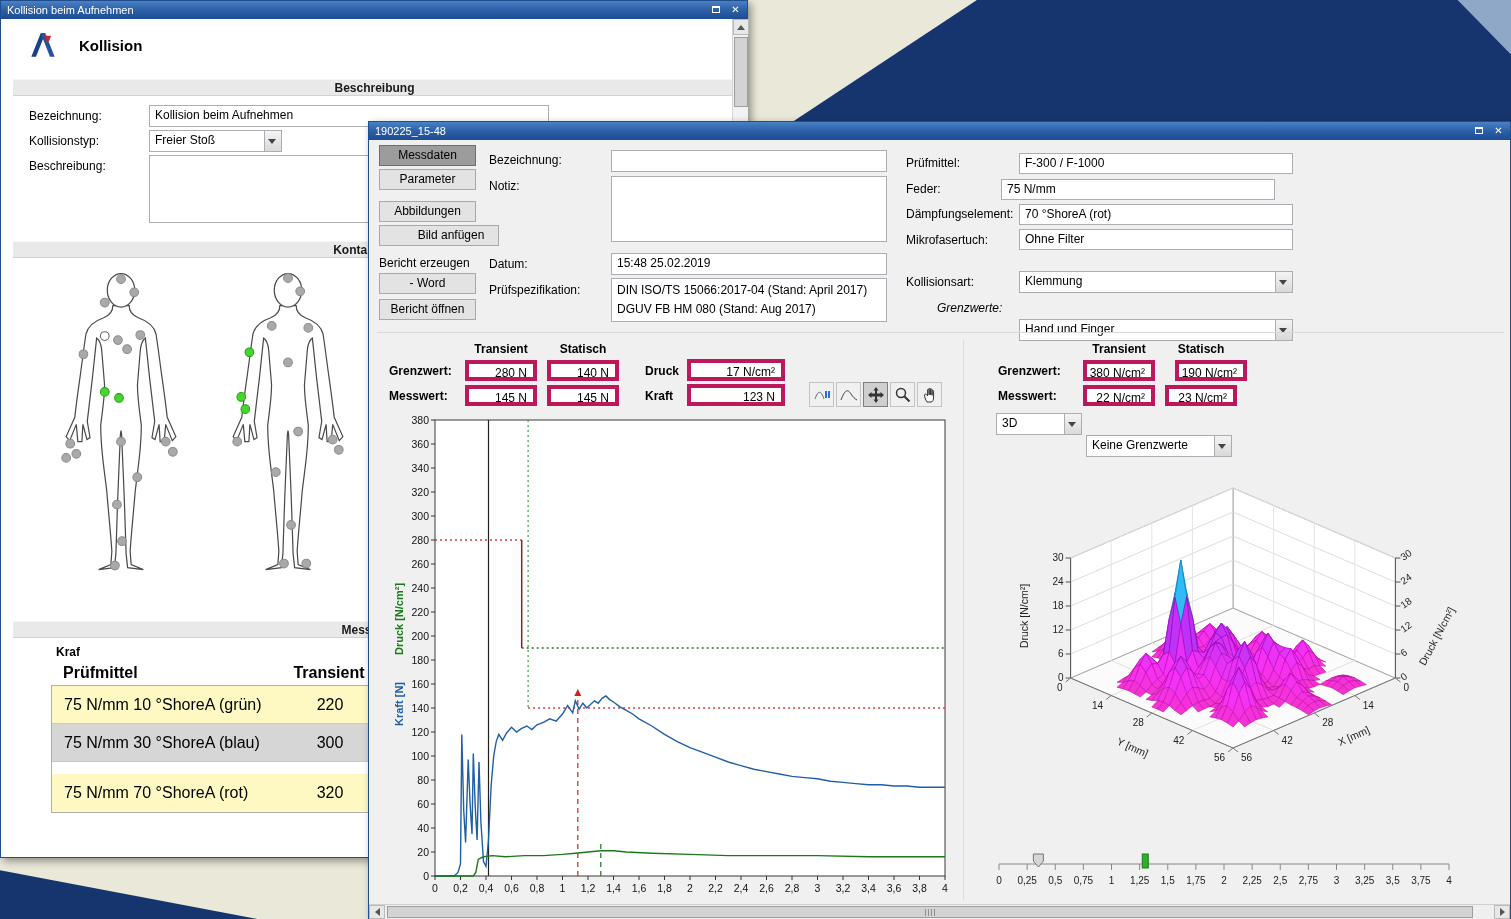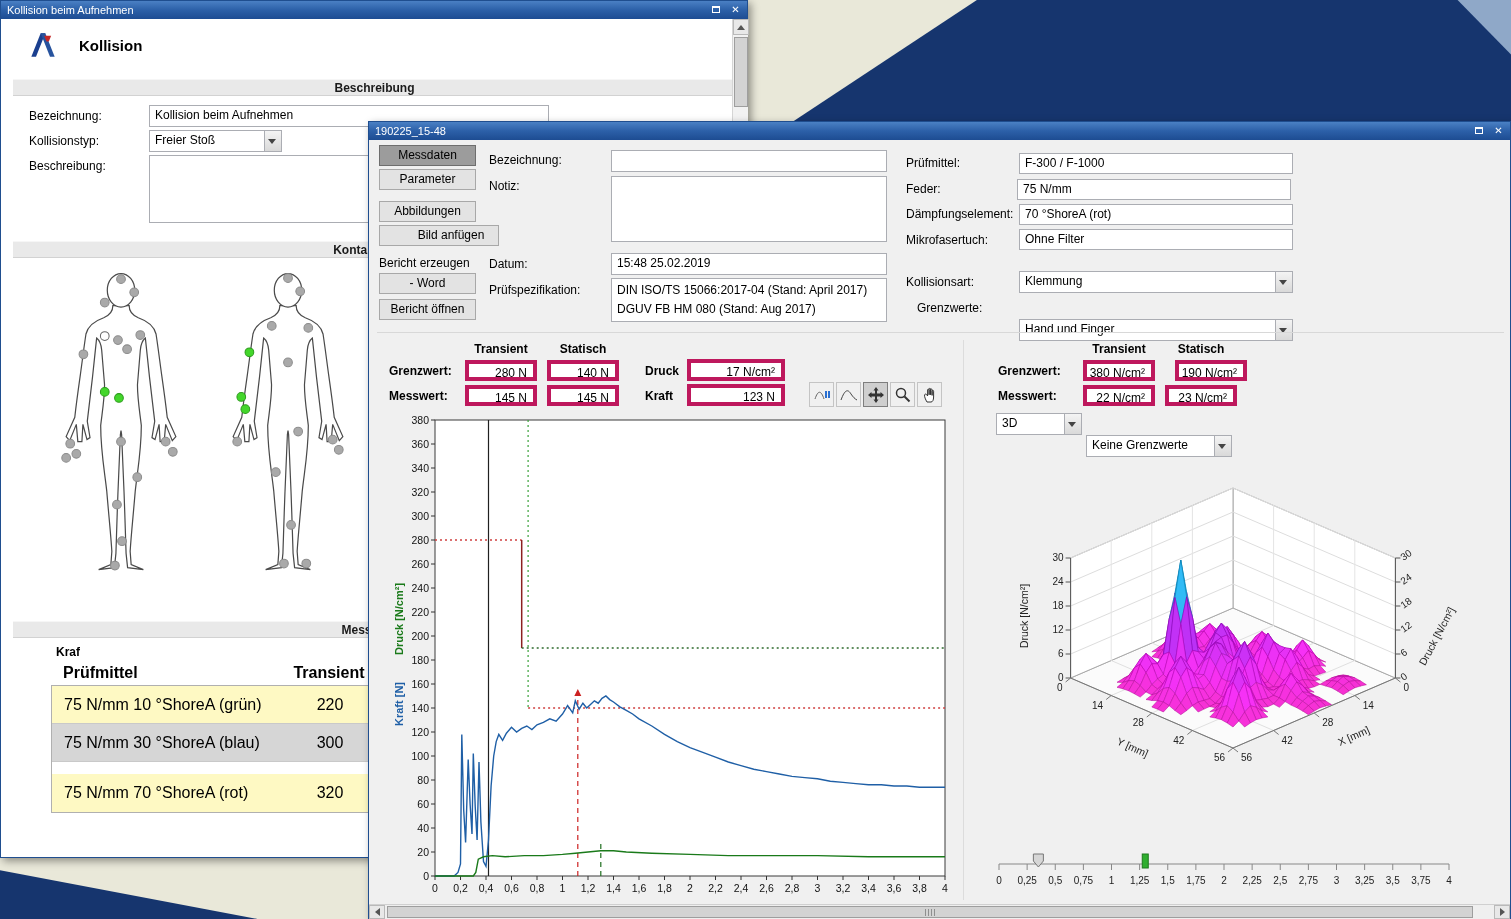--- a/index.html
+++ b/index.html
@@ -195,31 +195,31 @@
     <div class="abs inp" style="left:242px;top:131px;width:276px;height:22px;">15:48 25.02.2019</div>
     <div class="abs lbl" style="left:120px;top:161px;">Prüfspezifikation:</div>
     <div class="abs inp" style="left:242px;top:156px;width:276px;height:44px;line-height:1.55;">
       <div>DIN ISO/TS 15066:2017-04 (Stand: April 2017)</div>
       <div>DGUV FB HM 080 (Stand: Aug 2017)</div>
     </div>
 
     <div class="abs lbl" style="left:537px;top:34px;">Prüfmittel:</div>
     <div class="abs inp" style="left:650px;top:31px;width:274px;height:21px;">F-300 / F-1000</div>
     <div class="abs lbl" style="left:537px;top:60px;">Feder:</div>
-    <div class="abs inp" style="left:648px;top:57px;width:274px;height:21px;">75 N/mm</div>
+    <div class="abs inp" style="left:632px;top:57px;width:274px;height:21px;">75 N/mm</div>
     <div class="abs lbl" style="left:537px;top:85px;">Dämpfungselement:</div>
     <div class="abs inp" style="left:650px;top:82px;width:274px;height:21px;">70 °ShoreA (rot)</div>
     <div class="abs lbl" style="left:537px;top:111px;">Mikrofasertuch:</div>
     <div class="abs inp" style="left:650px;top:107px;width:274px;height:21px;">Ohne Filter</div>
     <div class="abs lbl" style="left:537px;top:153px;">Kollisionsart:</div>
     <div class="abs sel" style="left:650px;top:149px;width:274px;height:22px;">
       <span>Klemmung</span>
       <span class="arrowbox"></span><span class="tri"></span>
     </div>
-    <div class="abs lbl" style="left:548px;top:179px;">Grenzwerte:</div>
+    <div class="abs lbl" style="left:568px;top:179px;font-style:italic;">Grenzwerte:</div>
     <div class="abs sel" style="left:650px;top:175px;width:274px;height:22px;">
       <span>Hand und Finger</span>
       <span class="arrowbox"></span><span class="tri"></span>
     </div>
 
     <div class="abs" style="left:8px;top:210px;width:1127px;height:1px;background:#d8d8d8;"></div>
     <div class="abs" style="left:594px;top:218px;width:1px;height:560px;background:#dcdcdc;"></div>
 
     <div class="abs" style="left:8px;top:214px;width:584px;height:566px;">
       <div class="abs lbl bold" style="left:88px;top:6px;width:72px;text-align:center;">Transient</div>

